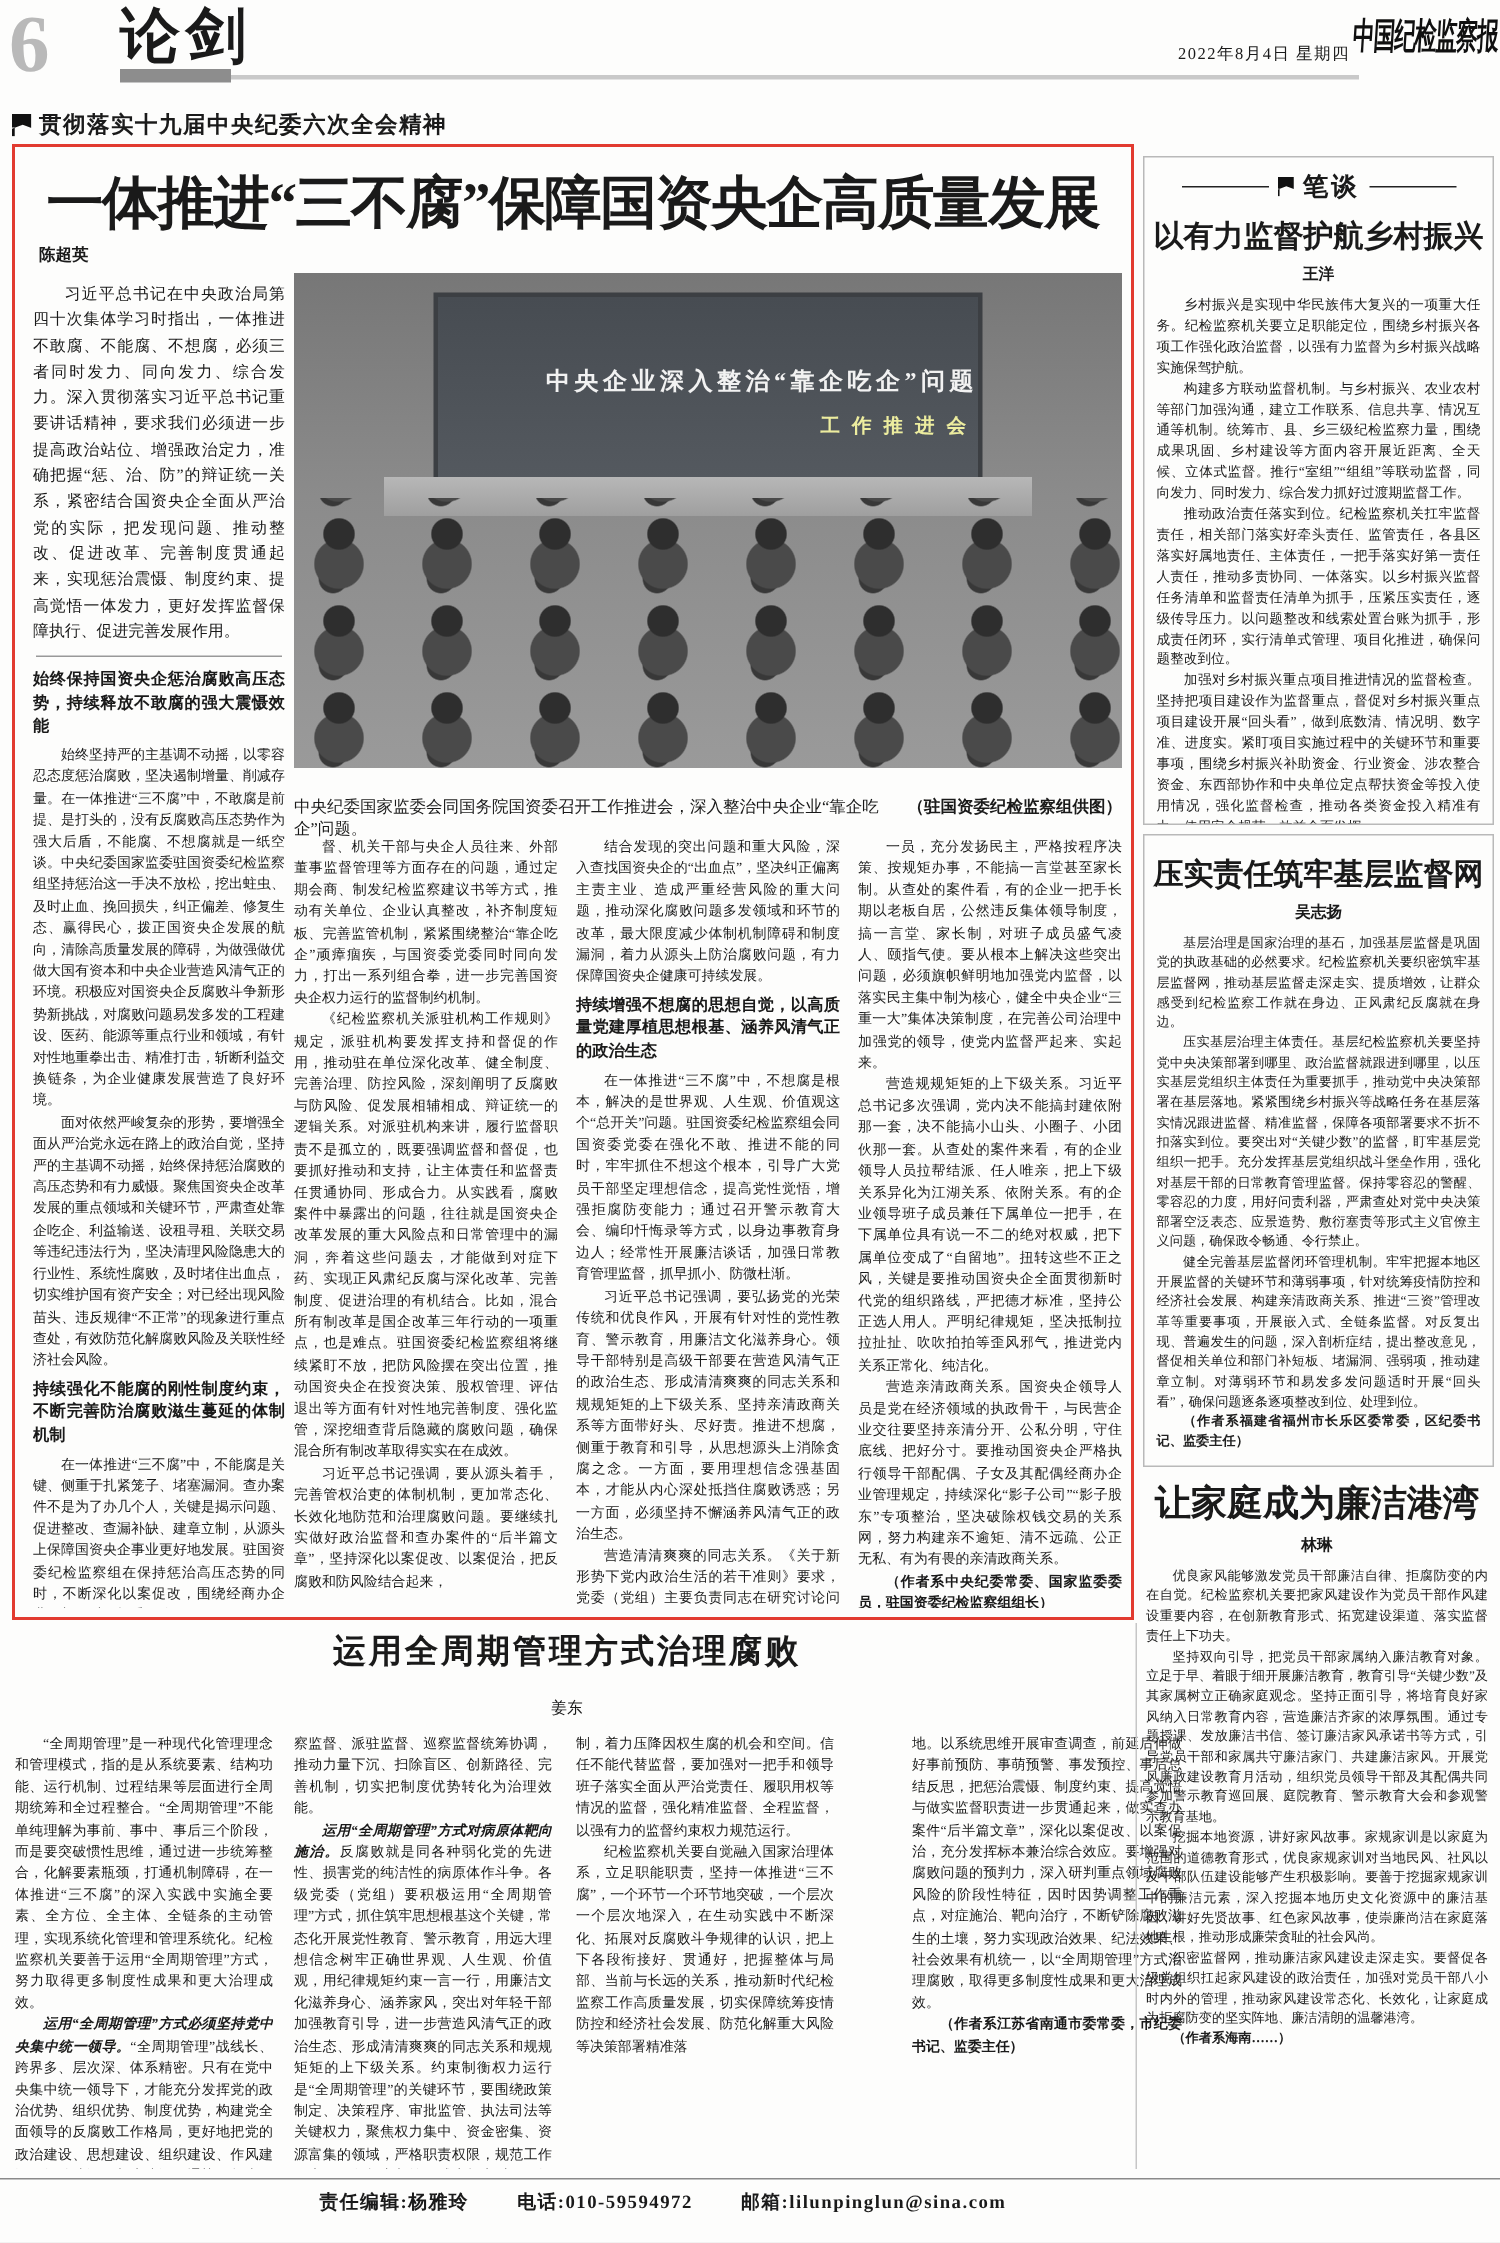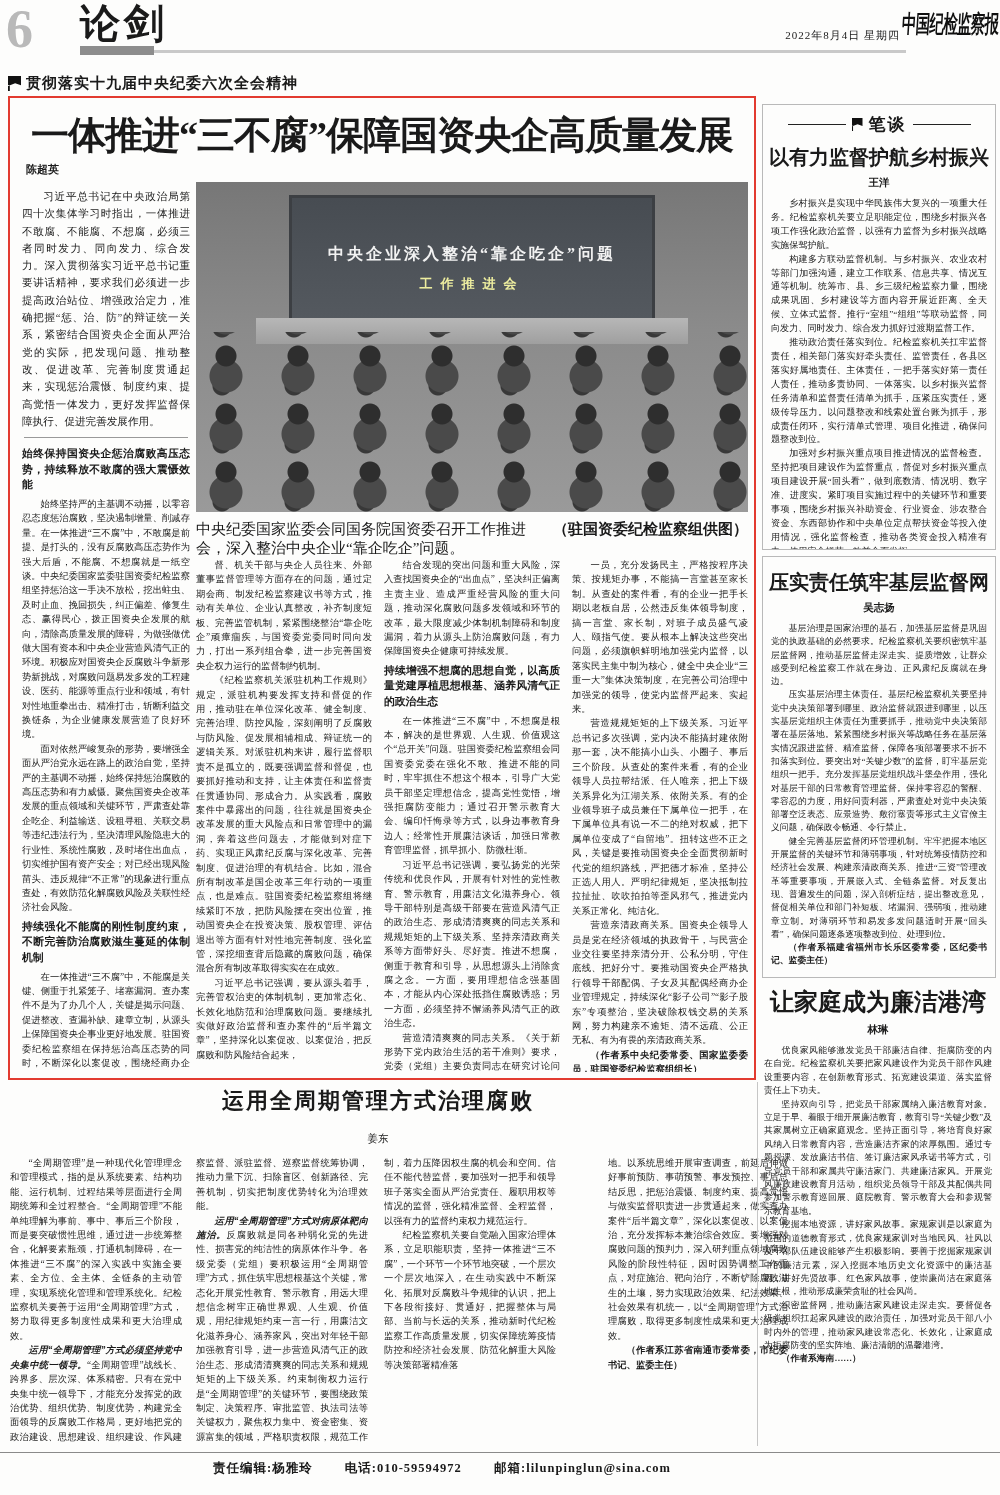--- a/index.html
+++ b/index.html
@@ -25,31 +25,31 @@
   .m-byline{left:16px;top:64px;width:744px;text-align:left;font-size:11px;font-weight:bold;}
   .mcol{font-size:9.3px;line-height:14.4px;text-align:justify;overflow:hidden;}
   .mcol p{margin:0;text-indent:2em;}
   .intro{font-size:10.6px;line-height:17.3px;}
   .divider{height:1px;background:#999;margin:7px 2px 8px 2px;}
   .msub{font-weight:bold;font-size:10.8px;line-height:15.6px;text-indent:0 !important;margin:4px 0 4px 0 !important;}
   .credit{font-weight:bold;}
   .col1{left:12px;top:90px;width:168px;height:884px;}
   .photo{left:186px;top:84px;width:552px;height:330px;background:linear-gradient(#777 0%,#8b8b8b 45%,#9a9a9a 100%);overflow:hidden;}
   .screen{position:absolute;left:96px;top:16px;width:360px;height:140px;background:linear-gradient(#474c52,#565b61);
-          display:flex;flex-direction:column;align-items:center;justify-content:center;gap:10px;box-shadow:0 0 0 3px #3c3f43;}
+          display:flex;flex-direction:column;align-items:flex-end;justify-content:center;gap:10px;box-shadow:0 0 0 3px #3c3f43;}
   .screen .s1{color:#f2f2f2;font-size:16px;font-weight:bold;letter-spacing:3px;}
   .screen .s2{color:#eded9f;font-size:13px;font-weight:bold;letter-spacing:8px;}
   .dais{position:absolute;left:60px;top:136px;width:432px;height:26px;background:linear-gradient(#b7b7b7,#9f9f9f);}
   .crowd{position:absolute;left:0;top:150px;width:552px;height:180px;
      background-image:
        radial-gradient(circle at 30px 18px,#2e2e2e 10px,rgba(0,0,0,0) 11px),
        radial-gradient(circle at 30px 30px,#4a4a4a 16px,rgba(0,0,0,0) 17px),
        radial-gradient(circle at 62px 24px,#383838 9px,rgba(0,0,0,0) 10px);
      background-size:72px 58px,72px 58px,72px 58px;background-position:0 6px,0 14px,36px 30px;}
-  .pcaption{left:186px;top:422px;width:552px;font-size:15px;display:flex;justify-content:space-between;gap:8px;}
+  .pcaption{left:186px;top:432px;width:552px;font-size:11px;display:flex;justify-content:space-between;gap:8px;}
   .pcaption .cap{font-style:normal;}
   .pcaption .cred{font-weight:bold;white-space:nowrap;}
   .col2{left:186px;top:460px;width:176px;height:514px;}
   .col3{left:374px;top:460px;width:176px;height:514px;}
   .col4{left:562px;top:460px;width:176px;height:514px;}
   
   .rbox1{left:762px;top:104px;width:232px;height:444px;border:1px solid #b9b9b9;overflow:hidden;}
   .rbox2{left:762px;top:556px;width:232px;height:420px;border:1px solid #b9b9b9;overflow:hidden;}
   .rsec3{left:762px;top:986px;width:232px;height:460px;overflow:hidden;}
   .bitan-head{display:flex;align-items:center;justify-content:center;gap:6px;margin-top:8px;}
@@ -128,21 +128,21 @@
     <div class="abs mcol col3">
       <p>结合发现的突出问题和重大风险，深入查找国资央企的“出血点”，坚决纠正偏离主责主业、造成严重经营风险的重大问题，推动深化腐败问题多发领域和环节的改革，最大限度减少体制机制障碍和制度漏洞，着力从源头上防治腐败问题，有力保障国资央企健康可持续发展。</p>
       <p class="msub">持续增强不想腐的思想自觉，以高质量党建厚植思想根基、涵养风清气正的政治生态</p>
       <p>在一体推进“三不腐”中，不想腐是根本，解决的是世界观、人生观、价值观这个“总开关”问题。驻国资委纪检监察组会同国资委党委在强化不敢、推进不能的同时，牢牢抓住不想这个根本，引导广大党员干部坚定理想信念，提高党性觉悟，增强拒腐防变能力；通过召开警示教育大会、编印忏悔录等方式，以身边事教育身边人；经常性开展廉洁谈话，加强日常教育管理监督，抓早抓小、防微杜渐。</p>
       <p>习近平总书记强调，要弘扬党的光荣传统和优良作风，开展有针对性的党性教育、警示教育，用廉洁文化滋养身心。领导干部特别是高级干部要在营造风清气正的政治生态、形成清清爽爽的同志关系和规规矩矩的上下级关系、坚持亲清政商关系等方面带好头、尽好责。推进不想腐，侧重于教育和引导，从思想源头上消除贪腐之念。一方面，要用理想信念强基固本，才能从内心深处抵挡住腐败诱惑；另一方面，必须坚持不懈涵养风清气正的政治生态。</p>
       <p>营造清清爽爽的同志关系。《关于新形势下党内政治生活的若干准则》要求，党委（党组）主要负责同志在研究讨论问题时要把自己当成班子中平等的</p>
     </div>
 
     <div class="abs mcol col4">
       <p>一员，充分发扬民主，严格按程序决策、按规矩办事，不能搞一言堂甚至家长制。从查处的案件看，有的企业一把手长期以老板自居，公然违反集体领导制度，搞一言堂、家长制，对班子成员盛气凌人、颐指气使。要从根本上解决这些突出问题，必须旗帜鲜明地加强党内监督，以落实民主集中制为核心，健全中央企业“三重一大”集体决策制度，在完善公司治理中加强党的领导，使党内监督严起来、实起来。</p>
-      <p>营造规规矩矩的上下级关系。习近平总书记多次强调，党内决不能搞封建依附那一套，决不能搞小山头、小圈子、事后三个阶段。从查处的案件来看，有的企业领导人员拉帮结派、任人唯亲，把上下级关系异化为江湖关系、依附关系。有的企业领导班子成员兼任下属单位一把手，在下属单位具有说一不二的绝对权威，把下属单位变成了“自留地”。扭转这些不正之风，关键是要推动国资央企全面贯彻新时代党的组织路线，严把德才标准，坚持公正选人用人。严明纪律规矩，坚决抵制拉拉扯扯、吹吹拍拍等歪风邪气，推进党内关系正常化、纯洁化。</p>
+      <p>营造规规矩矩的上下级关系。习近平总书记多次强调，党内决不能搞封建依附那一套，决不能搞小山头、小圈子、小团伙那一套。从查处的案件来看，有的企业领导人员拉帮结派、任人唯亲，把上下级关系异化为江湖关系、依附关系。有的企业领导班子成员兼任下属单位一把手，在下属单位具有说一不二的绝对权威，把下属单位变成了“自留地”。扭转这些不正之风，关键是要推动国资央企全面贯彻新时代党的组织路线，严把德才标准，坚持公正选人用人。严明纪律规矩，坚决抵制拉拉扯扯、吹吹拍拍等歪风邪气，推进党内关系正常化、纯洁化。</p>
       <p>营造亲清政商关系。国资央企领导人员是党在经济领域的执政骨干，与民营企业交往要坚持亲清分开、公私分明，守住底线、把好分寸。要推动国资央企严格执行领导干部配偶、子女及其配偶经商办企业管理规定，持续深化“影子公司”“影子股东”专项整治，坚决破除权钱交易的关系网，努力构建亲不逾矩、清不远疏、公正无私、有为有畏的亲清政商关系。</p>
       <p class="credit" style="text-indent:2em;">（作者系中央纪委常委、国家监委委员，驻国资委纪检监察组组长）</p>
     </div>
   </div>
 
   <div class="abs rbox1">
     <div class="bitan-head">
       <span class="rule"></span>
       <span class="flag flag-s"></span>
       <span class="t">笔谈</span>

